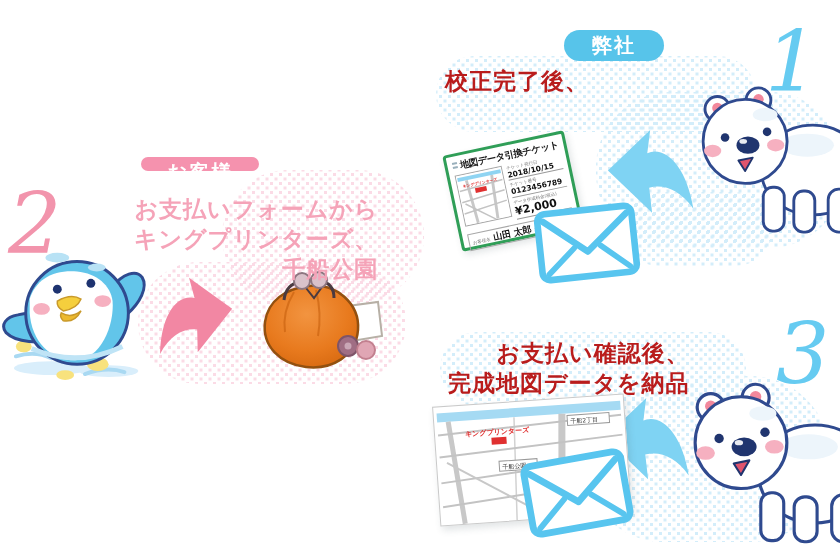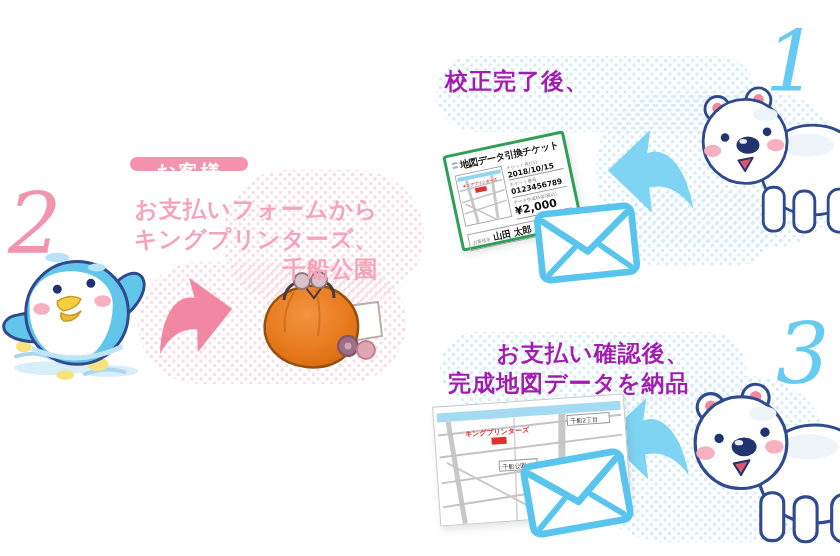--- a/index.html
+++ b/index.html
@@ -16,21 +16,21 @@
                radial-gradient(#fbdbe6 1.5px, transparent 1.6px);
                background-size:9px 9px; background-position:0 0,4.5px 4.5px; }
 
   .badge { position:absolute; z-index:5; color:#fff; font-weight:bold; font-size:20px;
            line-height:31px; text-align:center; border-radius:17px; letter-spacing:2px; }
   .badge-blue { background:#57c4ea; }
   .badge-pink { background:#f592ae; }
 
   .step-text { position:absolute; z-index:5; font-weight:bold; font-size:23px;
                line-height:30px; letter-spacing:1px; }
-  .txt-blue { color:#a21caf; }
+  .txt-blue { color:#b91c1c; }
   .txt-pink { color:#f5a3b8; }
 
   .big-num { position:absolute; z-index:5; font-family:"DejaVu Serif","Liberation Serif",serif;
              font-style:italic; font-size:84px; line-height:1; }
   .num-blue { color:#66cbf1; }
   .num-pink { color:#f294ac; }
 
   .art { position:absolute; }
   .z1 { z-index:1; } .z2 { z-index:2; } .z3 { z-index:3; }
 
@@ -67,20 +67,21 @@
 <div class="canvas">
 
   <div class="blob dots-blue" style="left:436px; top:56px; width:320px; height:76px; border-radius:40px;"></div>
   <div class="blob dots-blue" style="left:596px; top:92px; width:248px; height:156px; border-radius:75px;"></div>
   <div class="blob dots-blue" style="left:622px; top:192px; width:150px; height:74px; border-radius:37px;"></div>
   <div class="blob dots-pink" style="left:222px; top:170px; width:202px; height:132px; border-radius:66px;"></div>
   <div class="blob dots-pink" style="left:138px; top:262px; width:268px; height:122px; border-radius:61px;"></div>
   <div class="blob dots-blue" style="left:440px; top:332px; width:306px; height:74px; border-radius:37px;"></div>
   <div class="blob dots-blue" style="left:584px; top:376px; width:246px; height:166px; border-radius:80px;"></div>
 
+  <div class="badge badge-blue" style="left:564px; top:30px; width:100px; height:31px;">弊社</div>
 
   <div class="step-text txt-blue" style="left:445px; top:66px;">
     <div>校正完了後、</div>
   </div>
 
   <div class="big-num num-blue" style="left:765px; top:20px;">1</div>
 
   <svg class="art z2" style="left:700px; top:86px;" width="158" height="148" viewBox="0 0 165 155">
     <circle cx="18" cy="24" r="13" fill="#fff" stroke="#2f4a8f" stroke-width="3"></circle>
     <circle cx="18" cy="23" r="5.5" fill="#f2889c"></circle>
@@ -149,21 +150,21 @@
   </div>
 
   <svg class="art z3" style="left:534px; top:204px; transform:rotate(-6deg);" width="106" height="78" viewBox="0 0 112 82">
     <rect x="6" y="6" width="100" height="70" rx="8" fill="#fff" stroke="#58c5ef" stroke-width="7"></rect>
     <path d="M12,14 L56,50 L100,14" fill="none" stroke="#58c5ef" stroke-width="7" stroke-linecap="round" stroke-linejoin="round"></path>
     <path d="M13,70 L42,45 M99,70 L70,45" fill="none" stroke="#58c5ef" stroke-width="6" stroke-linecap="round"></path>
   </svg>
 
   <div class="big-num num-pink" style="left:8px; top:182px;">2</div>
 
-  <div class="badge badge-pink" style="left:130px; top:157px; width:118px; height:14px;">お客様</div>
+  <div class="badge badge-pink" style="left:141px; top:157px; width:118px; height:14px;">お客様</div>
 
   <div class="step-text txt-pink" style="left:134px; top:194px;text-align:right;">
     <div>お支払いフォームから</div>
     <div>キングプリンターズ、</div>
     <div>千船公園</div>
   </div>
 
   <svg class="art z2" style="left:2px; top:230px;" width="158" height="150" viewBox="0 0 160 152">
     <ellipse cx="50" cy="140" rx="38" ry="7" fill="#d9eefb"></ellipse>
     <ellipse cx="108" cy="143" rx="30" ry="6" fill="#d9eefb"></ellipse>

